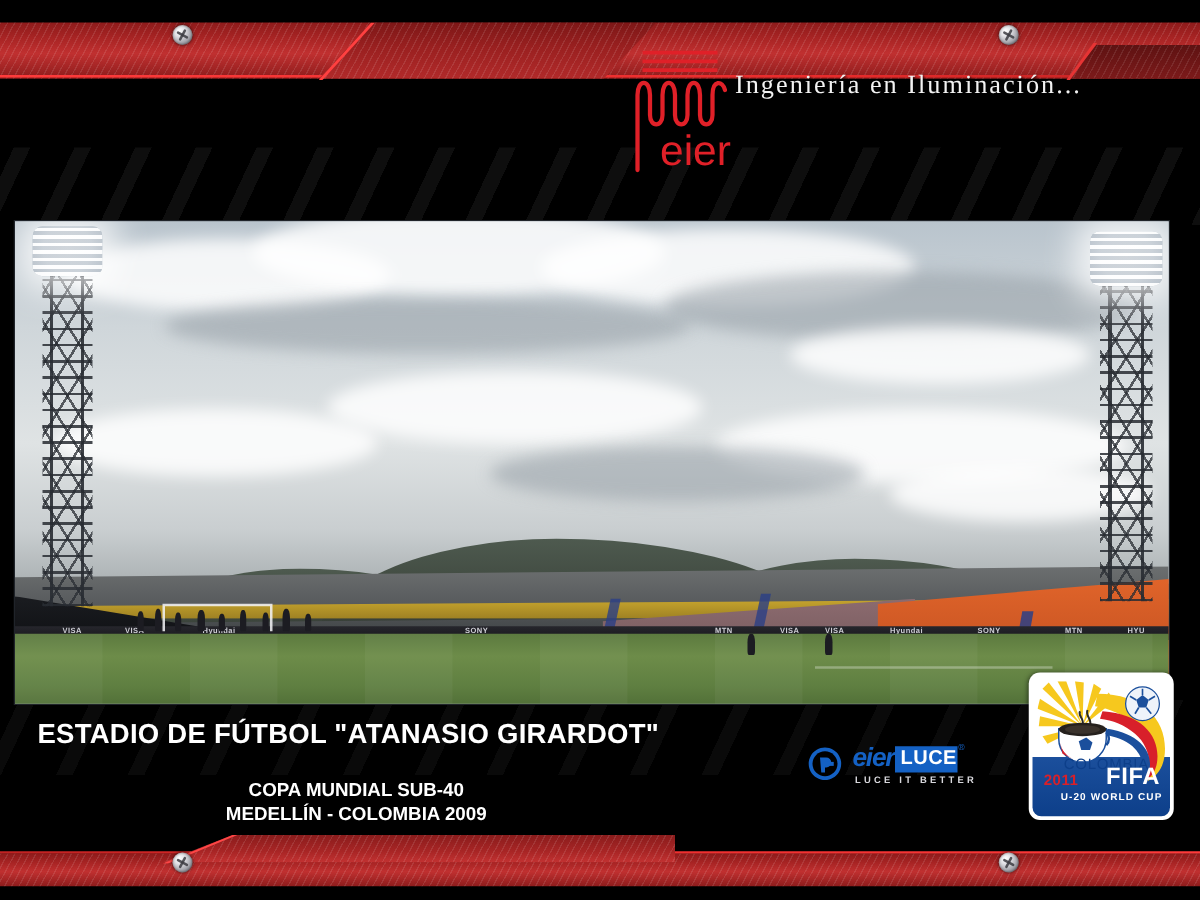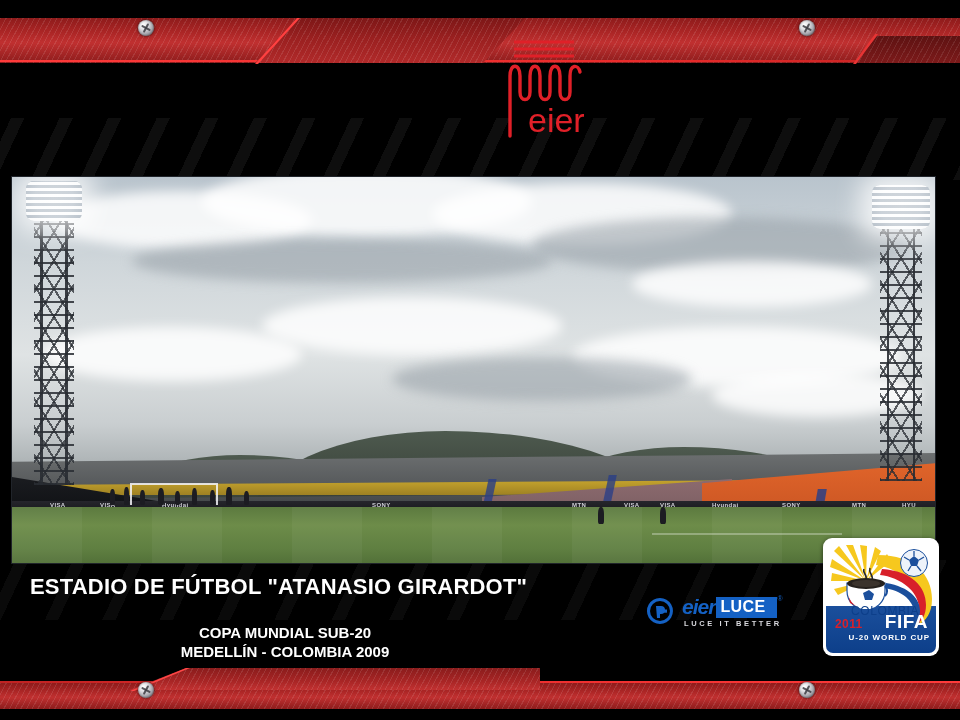--- a/index.html
+++ b/index.html
@@ -171,21 +171,21 @@
     font-size:15px;font-weight:bold;line-height:19px;text-align:center;width:330px;
   }
   #caption-sub div{white-space:nowrap;}
 
   
   #faelluce{position:absolute;left:646px;top:595px;width:160px;height:36px;}
   #fl-icon{position:absolute;left:0;top:2px;width:28px;height:28px;}
   #fl-word{position:absolute;left:36px;top:0px;}
   #fl-fael{display:inline-block;font-size:21px;font-weight:bold;font-style:italic;color:#1461c4;letter-spacing:-1px;vertical-align:middle;}
   #fl-luce{display:inline-block;background:#1461c4;color:#fff;font-size:16px;font-weight:bold;
-    padding:1px 11px 2px 4px;letter-spacing:.4px;vertical-align:middle;margin-left:1px;}
+    padding:1px 0 2px 4px;letter-spacing:.4px;vertical-align:middle;margin-left:1px;}
   #fl-reg{display:inline-block;color:#1461c4;font-size:7px;vertical-align:top;margin-left:1px;}
   #fl-tag{position:absolute;left:38px;top:24px;color:#d8d8dd;font-size:7.5px;font-weight:bold;letter-spacing:2.6px;white-space:nowrap;}
 
   
   #fifa-badge{
     position:absolute;left:823px;top:538px;width:116px;height:118px;
     background:#ffffff;border-radius:9px;overflow:hidden;
     box-shadow:0 1px 4px rgba(0,0,0,.6);
   }
   #fifa-inner{position:absolute;left:3px;top:3px;right:3px;bottom:3px;border-radius:7px;
@@ -231,20 +231,21 @@
     <svg id="brand-mark" viewBox="0 0 92 106">
       <g stroke="#e02028" fill="none" stroke-width="3">
         <line x1="16" y1="6" x2="76" y2="6"></line>
         <line x1="16" y1="13" x2="76" y2="13"></line>
         <line x1="16" y1="20" x2="76" y2="20"></line>
         <path d="M12,100 L12,40 C12,27 22,27 22,40 L22,56 C22,66 32,66 32,56 L32,40 C32,27 42,27 42,40 L42,56 C42,66 52,66 52,56 L52,40 C52,27 62,27 62,40 L62,56 C62,66 72,66 72,56 L72,40 C72,28 80,28 82,36" stroke-width="3.4" stroke-linecap="round"></path>
       </g>
       <text x="30" y="96" font-family="Liberation Sans, sans-serif" font-size="34" fill="#e02028">eier</text>
     </svg>
     <div id="brand-text">
+      <div id="brand-sub">Ingeniería en Iluminación...</div>
     </div>
   </div>
 
   <div id="photo">
     <div id="sky"></div>
 
     <div class="cloud" style="left:40px;top:14px;width:260px;height:58px;"></div>
     <div class="cloud" style="left:190px;top:-10px;width:330px;height:70px;"></div>
     <div class="cloud" style="left:420px;top:6px;width:300px;height:62px;"></div>
     <div class="cloud d" style="left:120px;top:62px;width:420px;height:44px;"></div>
@@ -344,21 +345,21 @@
     <div class="person" style="left:180px;top:311px;width:5px;height:17px"></div>
     <div class="person" style="left:198px;top:313px;width:5px;height:15px"></div>
     <div class="person" style="left:214px;top:310px;width:6px;height:18px"></div>
     <div class="person" style="left:232px;top:314px;width:5px;height:14px"></div>
     <div class="person" style="left:586px;top:330px;width:6px;height:17px"></div>
     <div class="person" style="left:648px;top:330px;width:6px;height:17px"></div>
   </div>
 
   <div id="caption-main">ESTADIO DE FÚTBOL "ATANASIO GIRARDOT"</div>
   <div id="caption-sub">
-    <div>COPA MUNDIAL SUB-20</div>
+    <div>COPA MUNDIAL SUB-40</div>
     <div>MEDELLÍN - COLOMBIA 2009</div>
   </div>
 
   <div id="faelluce">
     <svg id="fl-icon" viewBox="0 0 28 28">
       <path d="M14,1 a13,13 0 1 1 -0.1,0 Z M14,27 L5.5,19 A12.8,12.8 0 0 0 22.5,19 Z" fill="#1461c4"></path>
       <circle cx="14" cy="14" r="10" fill="#000"></circle>
       <path d="M10,9 h5 a4,4 0 0 1 0,8 h-1 v4 h-3 Z" fill="#1461c4"></path>
       <rect x="14" y="12.5" width="7" height="3.2" fill="#1461c4"></rect>
     </svg>

